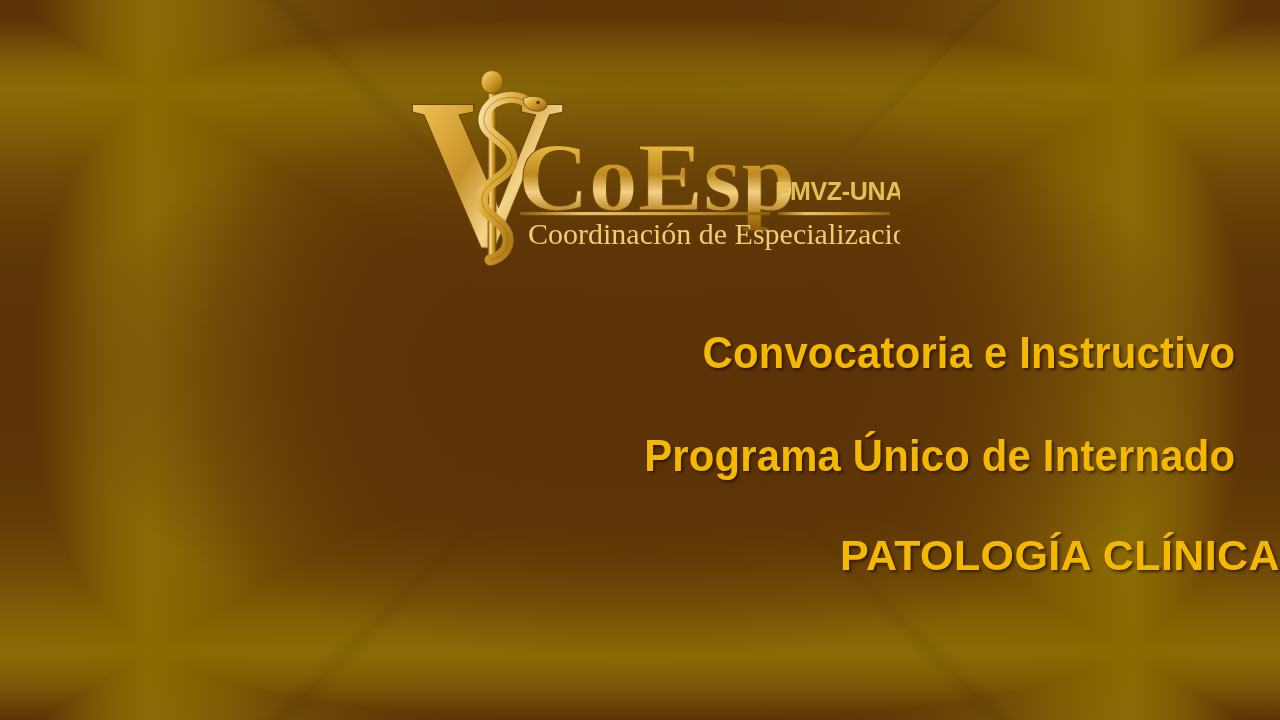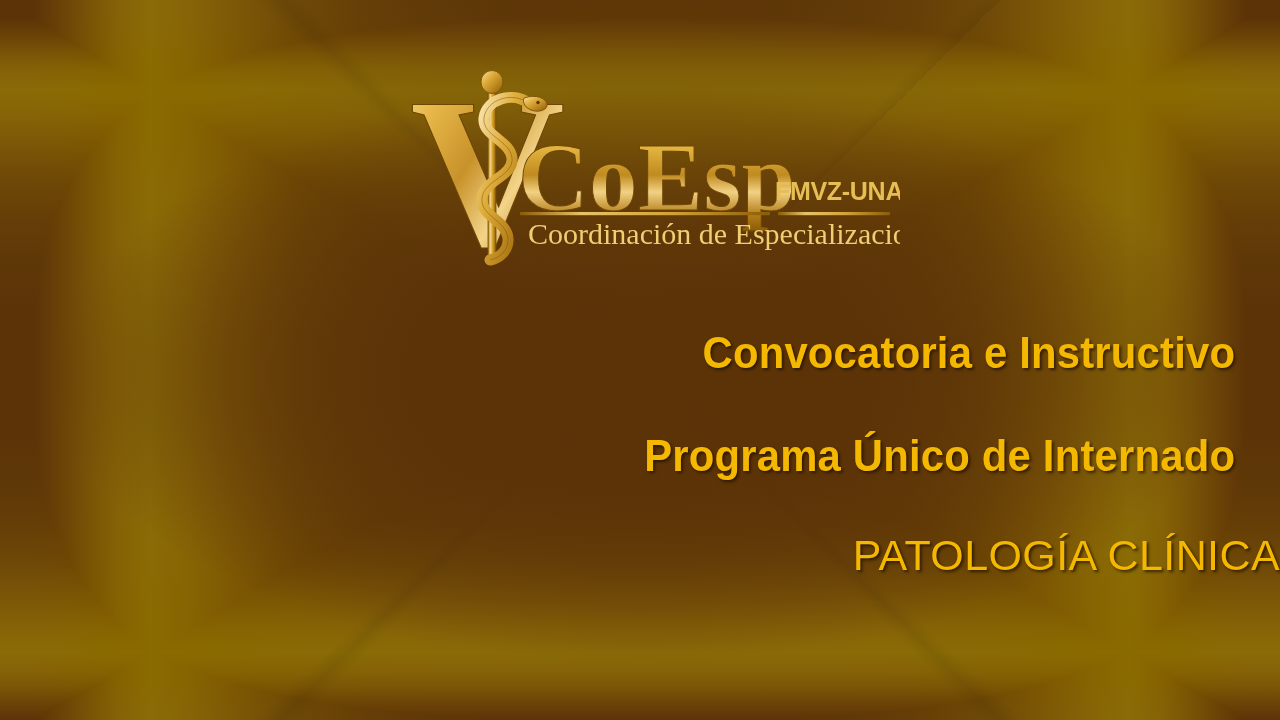--- a/index.html
+++ b/index.html
@@ -166,21 +166,21 @@
     font-family: "Liberation Sans Narrow", "Liberation Sans", sans-serif;
     font-weight: bold;
     font-size: 45px;
     font-stretch: condensed;
     letter-spacing: 0.2px;
     transform: scaleX(0.93);
     margin: 0 0 56px 0;
   }
   .line-3 {
     font-family: "Liberation Sans", sans-serif;
-    font-weight: normal;
+    font-weight: bold;
     font-size: 43px;
     letter-spacing: 0.4px;
     margin: 0;
     padding-left: 48px;
   }
 </style>
 </head>
 <body>
 
 <div id="slide">

